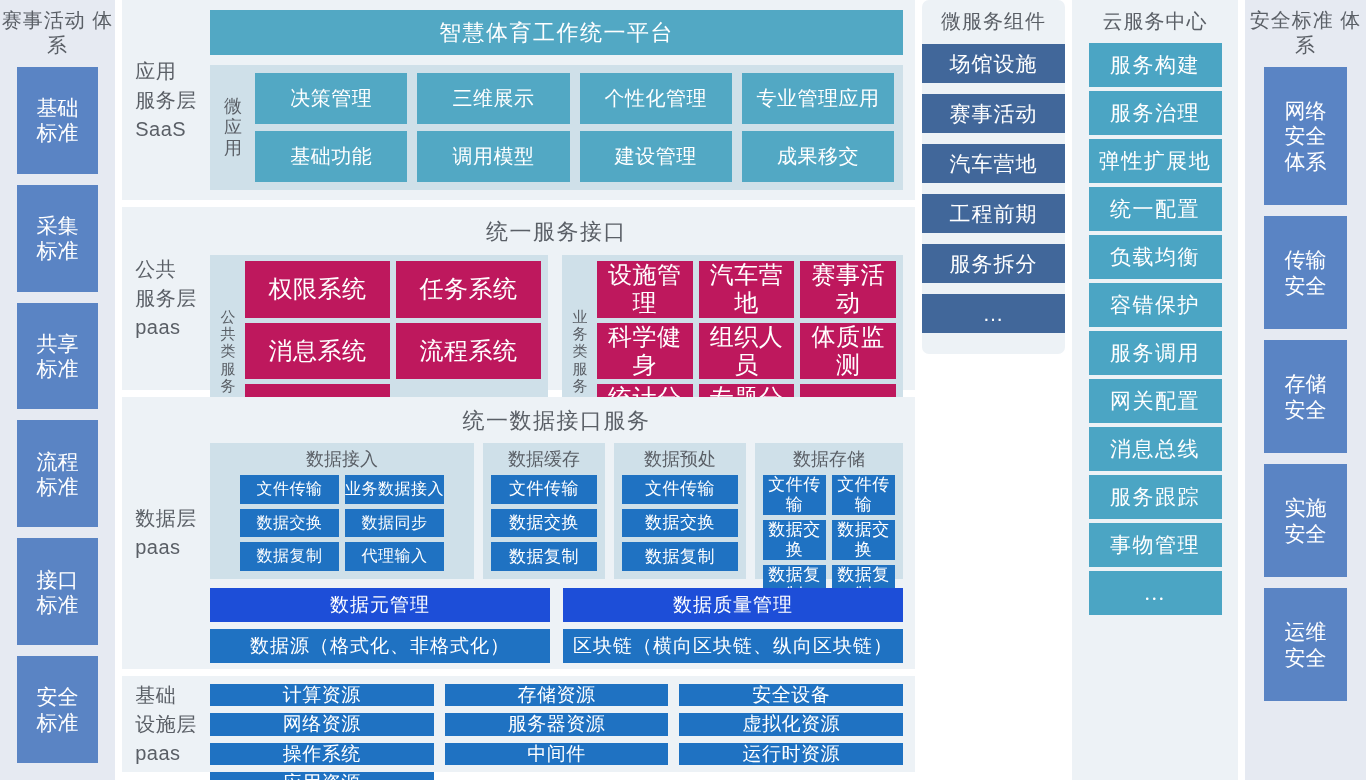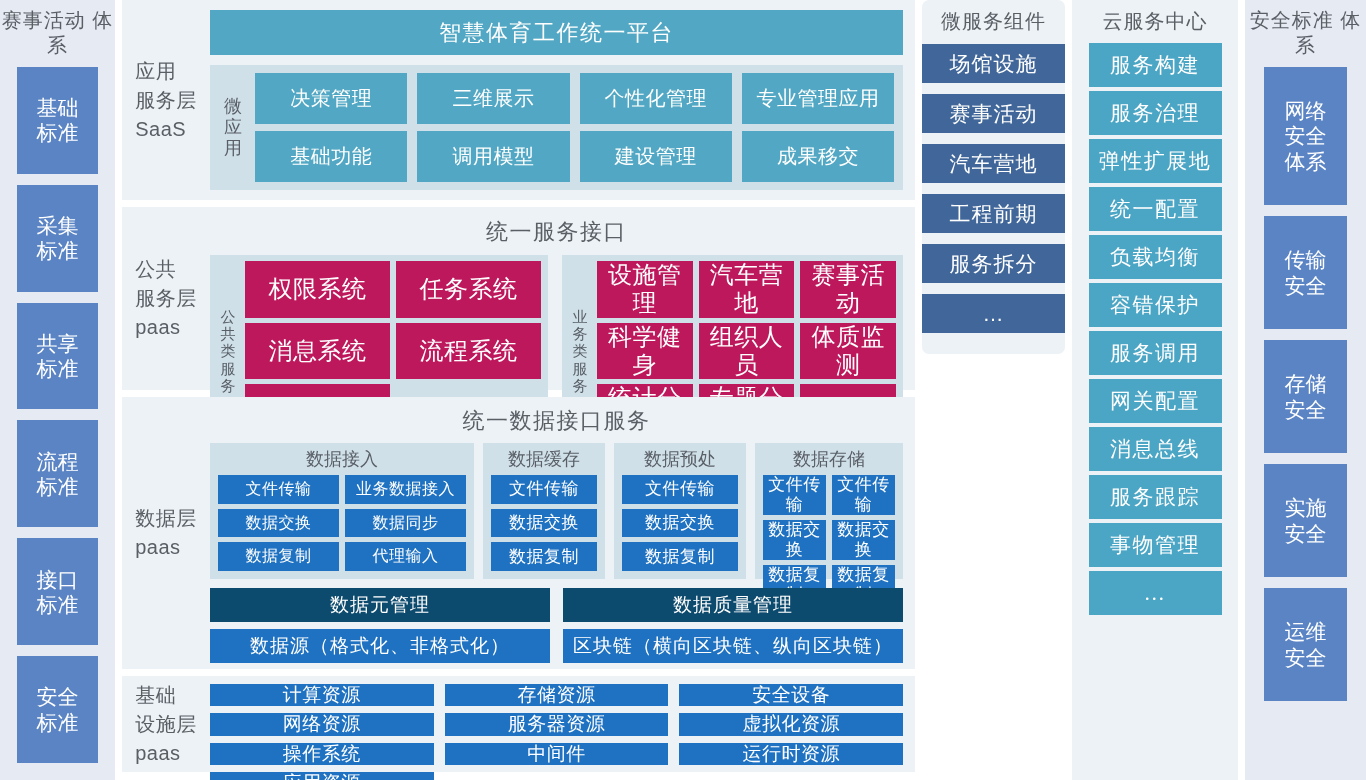--- a/index.html
+++ b/index.html
@@ -124,34 +124,34 @@
   .svc-grid.c2 { grid-template-columns: repeat(2, 1fr); }
   .svc-grid.c3 { grid-template-columns: repeat(3, 1fr); }
   .svc-grid .bx { background: #be185d; font-size: 24px; }
 
   
   .data-zone { height: 272px; }
   .data-inner { padding: 6px 12px 8px 0; display: flex; flex-direction: column; }
   .data-title { text-align: center; color: #5a5f66; font-size: 22px; letter-spacing: 1.5px; padding: 3px 0 7px; }
   .data-groups { display: flex; gap: 9px; height: 136px; }
   .dgroup { background: #cfe0e9; padding: 4px 8px 8px; display: flex; flex-direction: column; }
-  .dgroup.access  { flex: 0 0 264px; }
+  .dgroup.access  { flex: 0 0 264px; align-items: center; }
   .dgroup.cache   { flex: 0 0 122px; }
   .dgroup.prep    { flex: 0 0 132px; }
   .dgroup.store   { flex: 1 1 auto; }
   .dgroup-title { text-align: center; color: #5a5f66; font-size: 18px; padding-bottom: 4px; }
   .dgrid { flex: 1 1 auto; display: grid; grid-auto-rows: 1fr; gap: 5px 6px; }
   .dgrid.c1 { grid-template-columns: 1fr; }
   .dgrid.c2 { grid-template-columns: repeat(2, 1fr); }
   .dgrid .bx { background: #1f72c2; font-size: 17px; }
   .dgrid .bx.narrow { font-size: 16px; }
   .data-bars { margin-top: 9px; display: flex; flex-direction: column; gap: 7px; }
   .bar-row { display: flex; gap: 13px; }
   .bar-row > .bx { flex: 1 1 0; height: 34px; font-size: 19px; letter-spacing: 1px; }
-  .bar-dark { background: #0c4a6e; }
+  .bar-dark { background: #1d4ed8; }
   .bar-blue { background: #1f72c2; }
 
   
   .infra-zone { height: 96px; }
   .infra-inner { padding: 8px 12px 8px 0; display: flex; align-items: stretch; }
   .infra-grid {
     flex: 1 1 auto; display: grid;
     grid-template-columns: repeat(3, 1fr);
     grid-auto-rows: 1fr; gap: 7px 11px;
   }

